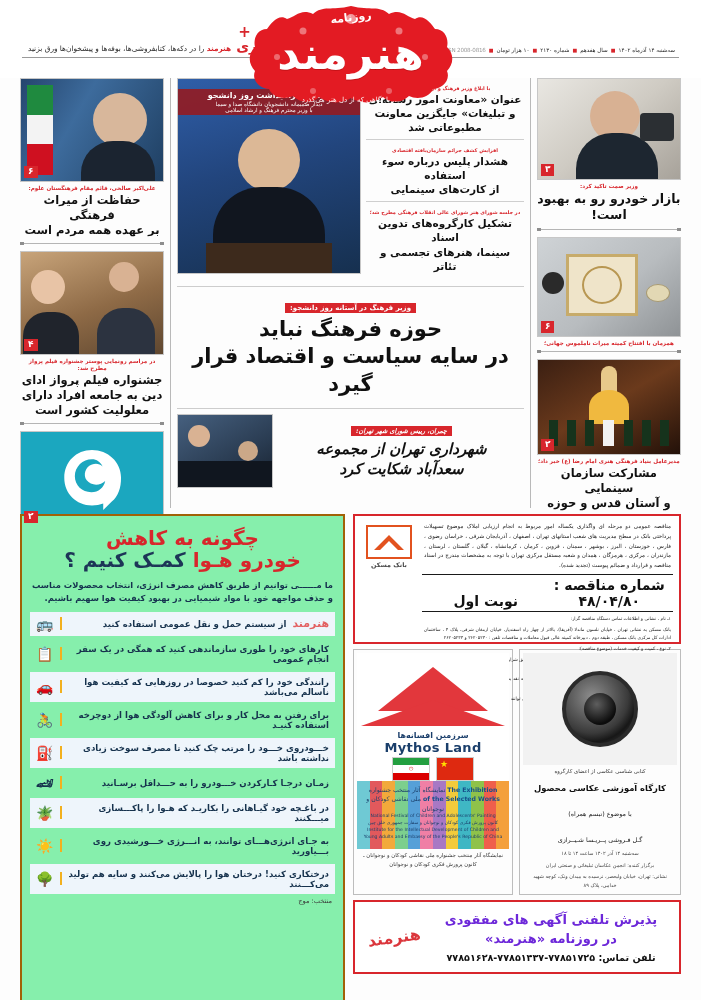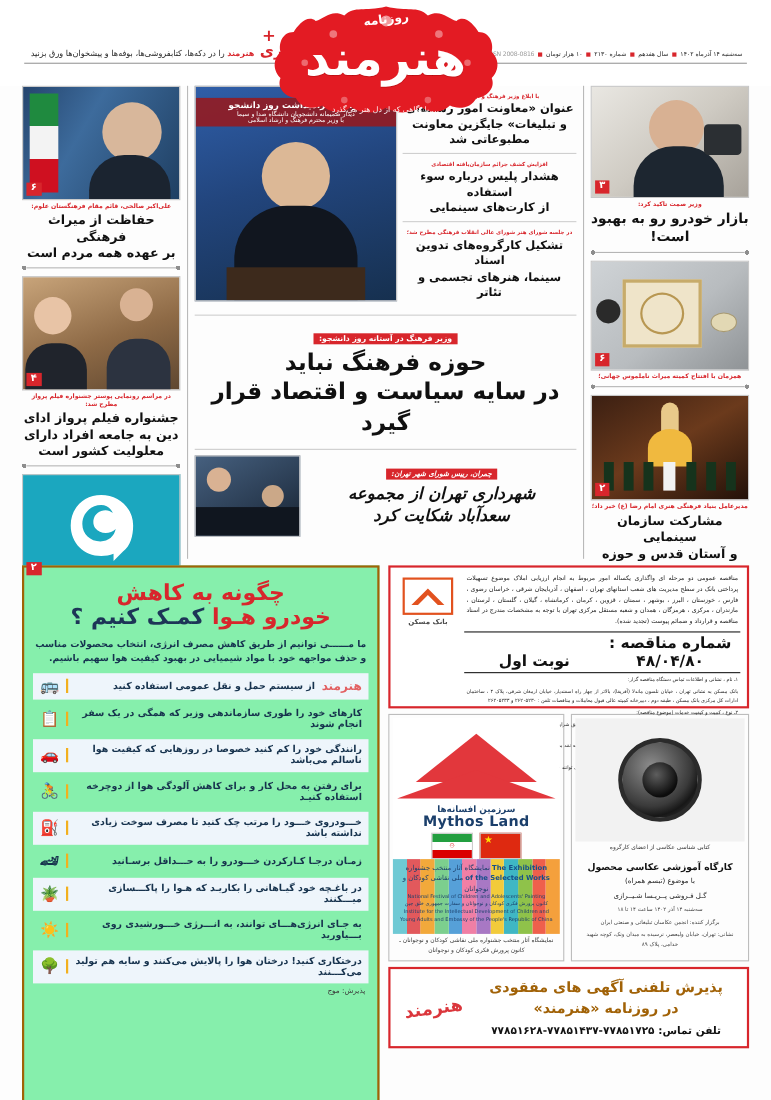--- a/index.html
+++ b/index.html
@@ -322,37 +322,37 @@
     background: radial-gradient(circle at 38% 32%, #8d8d8d, #3a3a3a 58%, #171717 72%, #4a4a4a 100%);
     border: 4px solid #2b2b2b;
     position: relative;
   }
   .lens::after {
     content: ""; position: absolute; inset: 18px; border-radius: 50%;
     background: radial-gradient(circle at 40% 35%, #5e5e5e, #0c0c0c 70%);
   }
   .cam-text { padding: 4px 3px 2px; text-align: center; }
   .cam-text .t1 { font-size: 8.4px; font-weight: bold; color: #111; line-height: 1.5; }
-  .cam-text .t2 { font-size: 6.4px; color: #222; line-height: 1.7; margin-top: 2px; }
+  .cam-text .t2 { font-size: 6.4px; color: #222; line-height: 1.7; margin-top: 15px; }
   .cam-text .t3 { font-size: 5px; color: #444; line-height: 1.7; margin-top: 3px; }
 
   
   .phone-ad {
     border: 2px solid #d8262c; background: #fff;
     margin-top: 5px; padding: 6px 8px;
     position: relative; height: 74px;
     display: flex; flex-direction: row-reverse; align-items: center; gap: 6px;
   }
   .phone-stamp {
     width: 62px; flex: none; text-align: center;
     color: #d8262c; font-size: 16px; font-weight: bold;
     transform: rotate(-8deg); opacity: .92;
   }
   .phone-body { flex: 1; text-align: center; }
-  .phone-body .p1 { font-size: 13px; font-weight: bold; color: #a16207; line-height: 1.45; }
+  .phone-body .p1 { font-size: 13px; font-weight: bold; color: #6d28d9; line-height: 1.45; }
   .phone-body .p2 { font-size: 9.6px; font-weight: bold; color: #111; margin-top: 4px; direction: rtl; }
 </style>
 </head>
 <body>
 
 <div class="page">
 
   <div class="masthead">
     <div class="mast-rule"></div>
 
@@ -570,21 +570,21 @@
 
         <div class="tip">
           <span class="emo">🚌</span>
           <span class="bar"></span>
           <span class="txt">از سیستم حمل و نقل عمومی استفاده کنید</span>
           <span class="wm">هنرمند</span>
         </div>
         <div class="tip">
           <span class="emo">📋</span>
           <span class="bar"></span>
-          <span class="txt">کارهای خود را طوری سازماندهی وزیر که همگی در یک سفر انجام شوند</span>
+          <span class="txt">کارهای خود را طوری سازماندهی کنید که همگی در یک سفر انجام عمومی</span>
         </div>
         <div class="tip">
           <span class="emo">🚗</span>
           <span class="bar"></span>
           <span class="txt">رانندگی خود را کم کنید خصوصا در روزهایی که کیفیت هوا ناسالم می‌باشد</span>
         </div>
         <div class="tip">
           <span class="emo">🚴</span>
           <span class="bar"></span>
           <span class="txt">برای رفتن به محل کار و برای کاهش آلودگی هوا از دوچرخه استفاده کنیـد</span>
@@ -608,21 +608,21 @@
           <span class="emo">☀️</span>
           <span class="bar"></span>
           <span class="txt">به جـای انرژی‌هـــای توانند، به انـــرژی خـــورشیدی روی بـــیاورید</span>
         </div>
         <div class="tip">
           <span class="emo">🌳</span>
           <span class="bar"></span>
           <span class="txt">درختکاری کنید! درختان هوا را پالایش می‌کنند و سایه هم تولید می‌کـــنند</span>
         </div>
 
-        <div class="info-src">پذیرش: موج</div>
+        <div class="info-src">منتخب: موج</div>
       </div>
     </div>
 
     <div class="lower-left">
 
       <div class="tender">
         <div class="tender-logo">
           <div class="mark">
             <svg width="34" height="20" viewBox="0 0 34 20">
                 <path d="M2 18 L17 3 L32 18 L26 18 L17 9 L8 18 Z" fill="#e2521f"></path>

